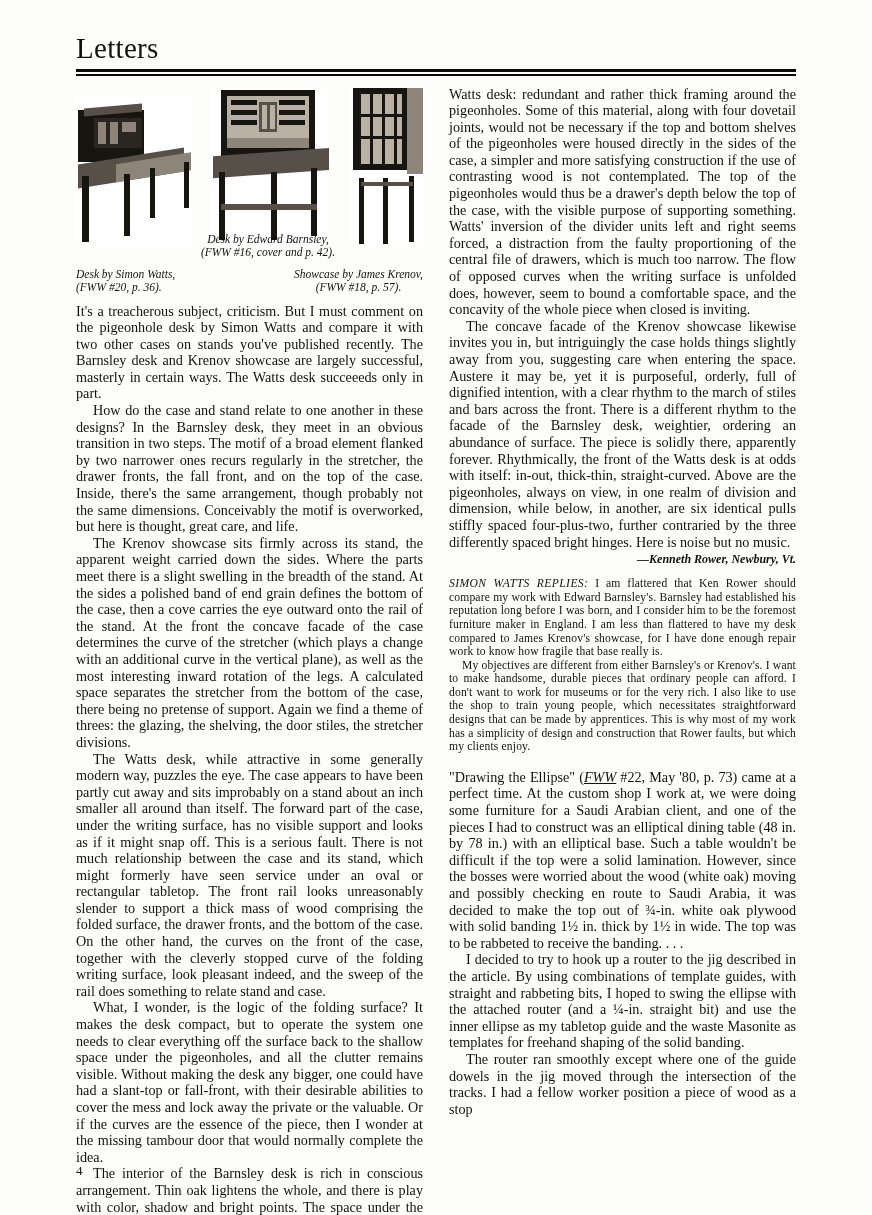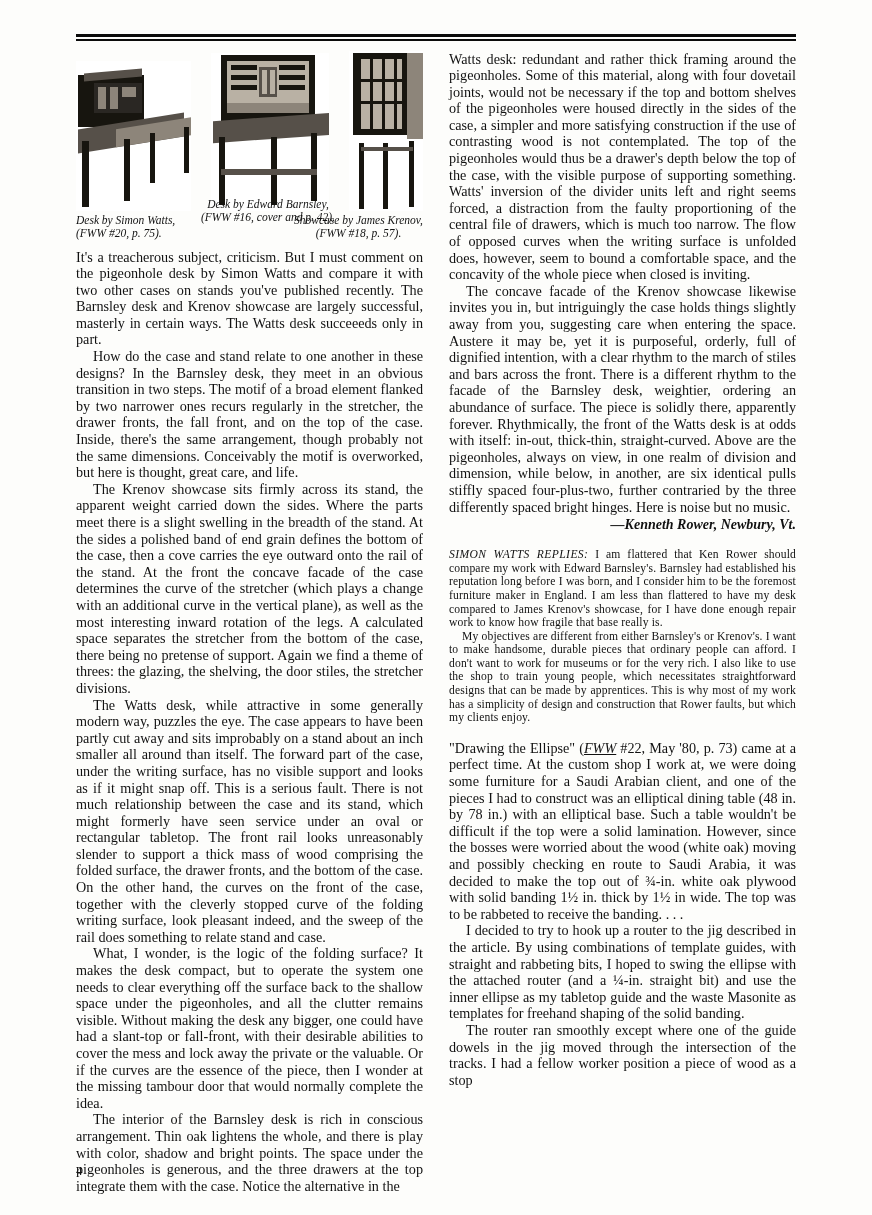--- a/index.html
+++ b/index.html
@@ -108,21 +108,21 @@
     position: absolute;
     left: 102px;
     top: 147px;
     width: 180px;
     text-align: center;
     z-index: 5;
   }
   .cap-row {
     display: flex;
     justify-content: space-between;
-    margin-top: 3px;
+    margin-top: 22px;
     width: 347px;
   }
   .cap-left { text-align: left; }
   .cap-right { text-align: center; }
   .cap .line2 { display: block; }
 
   
   p.body {
     font-size: 14.2px;
     line-height: 16.6px;
@@ -147,24 +147,24 @@
   p.reply.first { text-indent: 0; }
   .smallcaps {
     font-variant: small-caps;
     letter-spacing: 0.4px;
     font-style: italic;
   }
 
   .attrib {
     font-style: italic;
     font-weight: bold;
-    font-size: 14px;
+    font-size: 12px;
     line-height: 17px;
     text-align: right;
-    margin: 1px 0 15px 0;
+    margin: 1px 0 9px 0;
   }
   .gap-lg { height: 15px; }
 
   .ital { font-style: italic; text-decoration: underline; }
 
   
   .folio {
     position: absolute;
     left: 76px;
     top: 1163px;
@@ -173,20 +173,21 @@
   }
 </style>
 </head>
 <body>
 
 <div class="page">
 
   <div class="page-inner">
 
     <div>
+      <h1 class="masthead-title">Letters</h1>
       <div class="masthead-rules">
         <div class="rule-thick"></div>
         <div class="rule-gap"></div>
         <div class="rule-thin"></div>
       </div>
     </div>
 
     <div class="columns">
 
       <div class="col col-left">
@@ -250,21 +251,21 @@
 
             <div class="cap cap-barnsley">
               <span class="line1">Desk by Edward Barnsley,</span>
               <span class="line2">(FWW #16, cover and p. 42).</span>
             </div>
           </div>
 
           <div class="cap-row">
             <div class="cap cap-left">
               <span class="line1">Desk by Simon Watts,</span>
-              <span class="line2">(FWW #20, p. 75).</span>
+              <span class="line2">(FWW #20, p. 36).</span>
             </div>
             <div class="cap cap-right">
               <span class="line1">Showcase by James Krenov,</span>
               <span class="line2">(FWW #18, p. 57).</span>
             </div>
           </div>
         </div>
 
         <div class="body-start">
           <p class="body first">It's a treacherous subject, criticism. But I must comment on the pigeonhole desk by Simon Watts and compare it with two other cases on stands you've published recently. The Barnsley desk and Krenov showcase are largely successful, masterly in certain ways. The Watts desk succeeeds only in part.</p>

